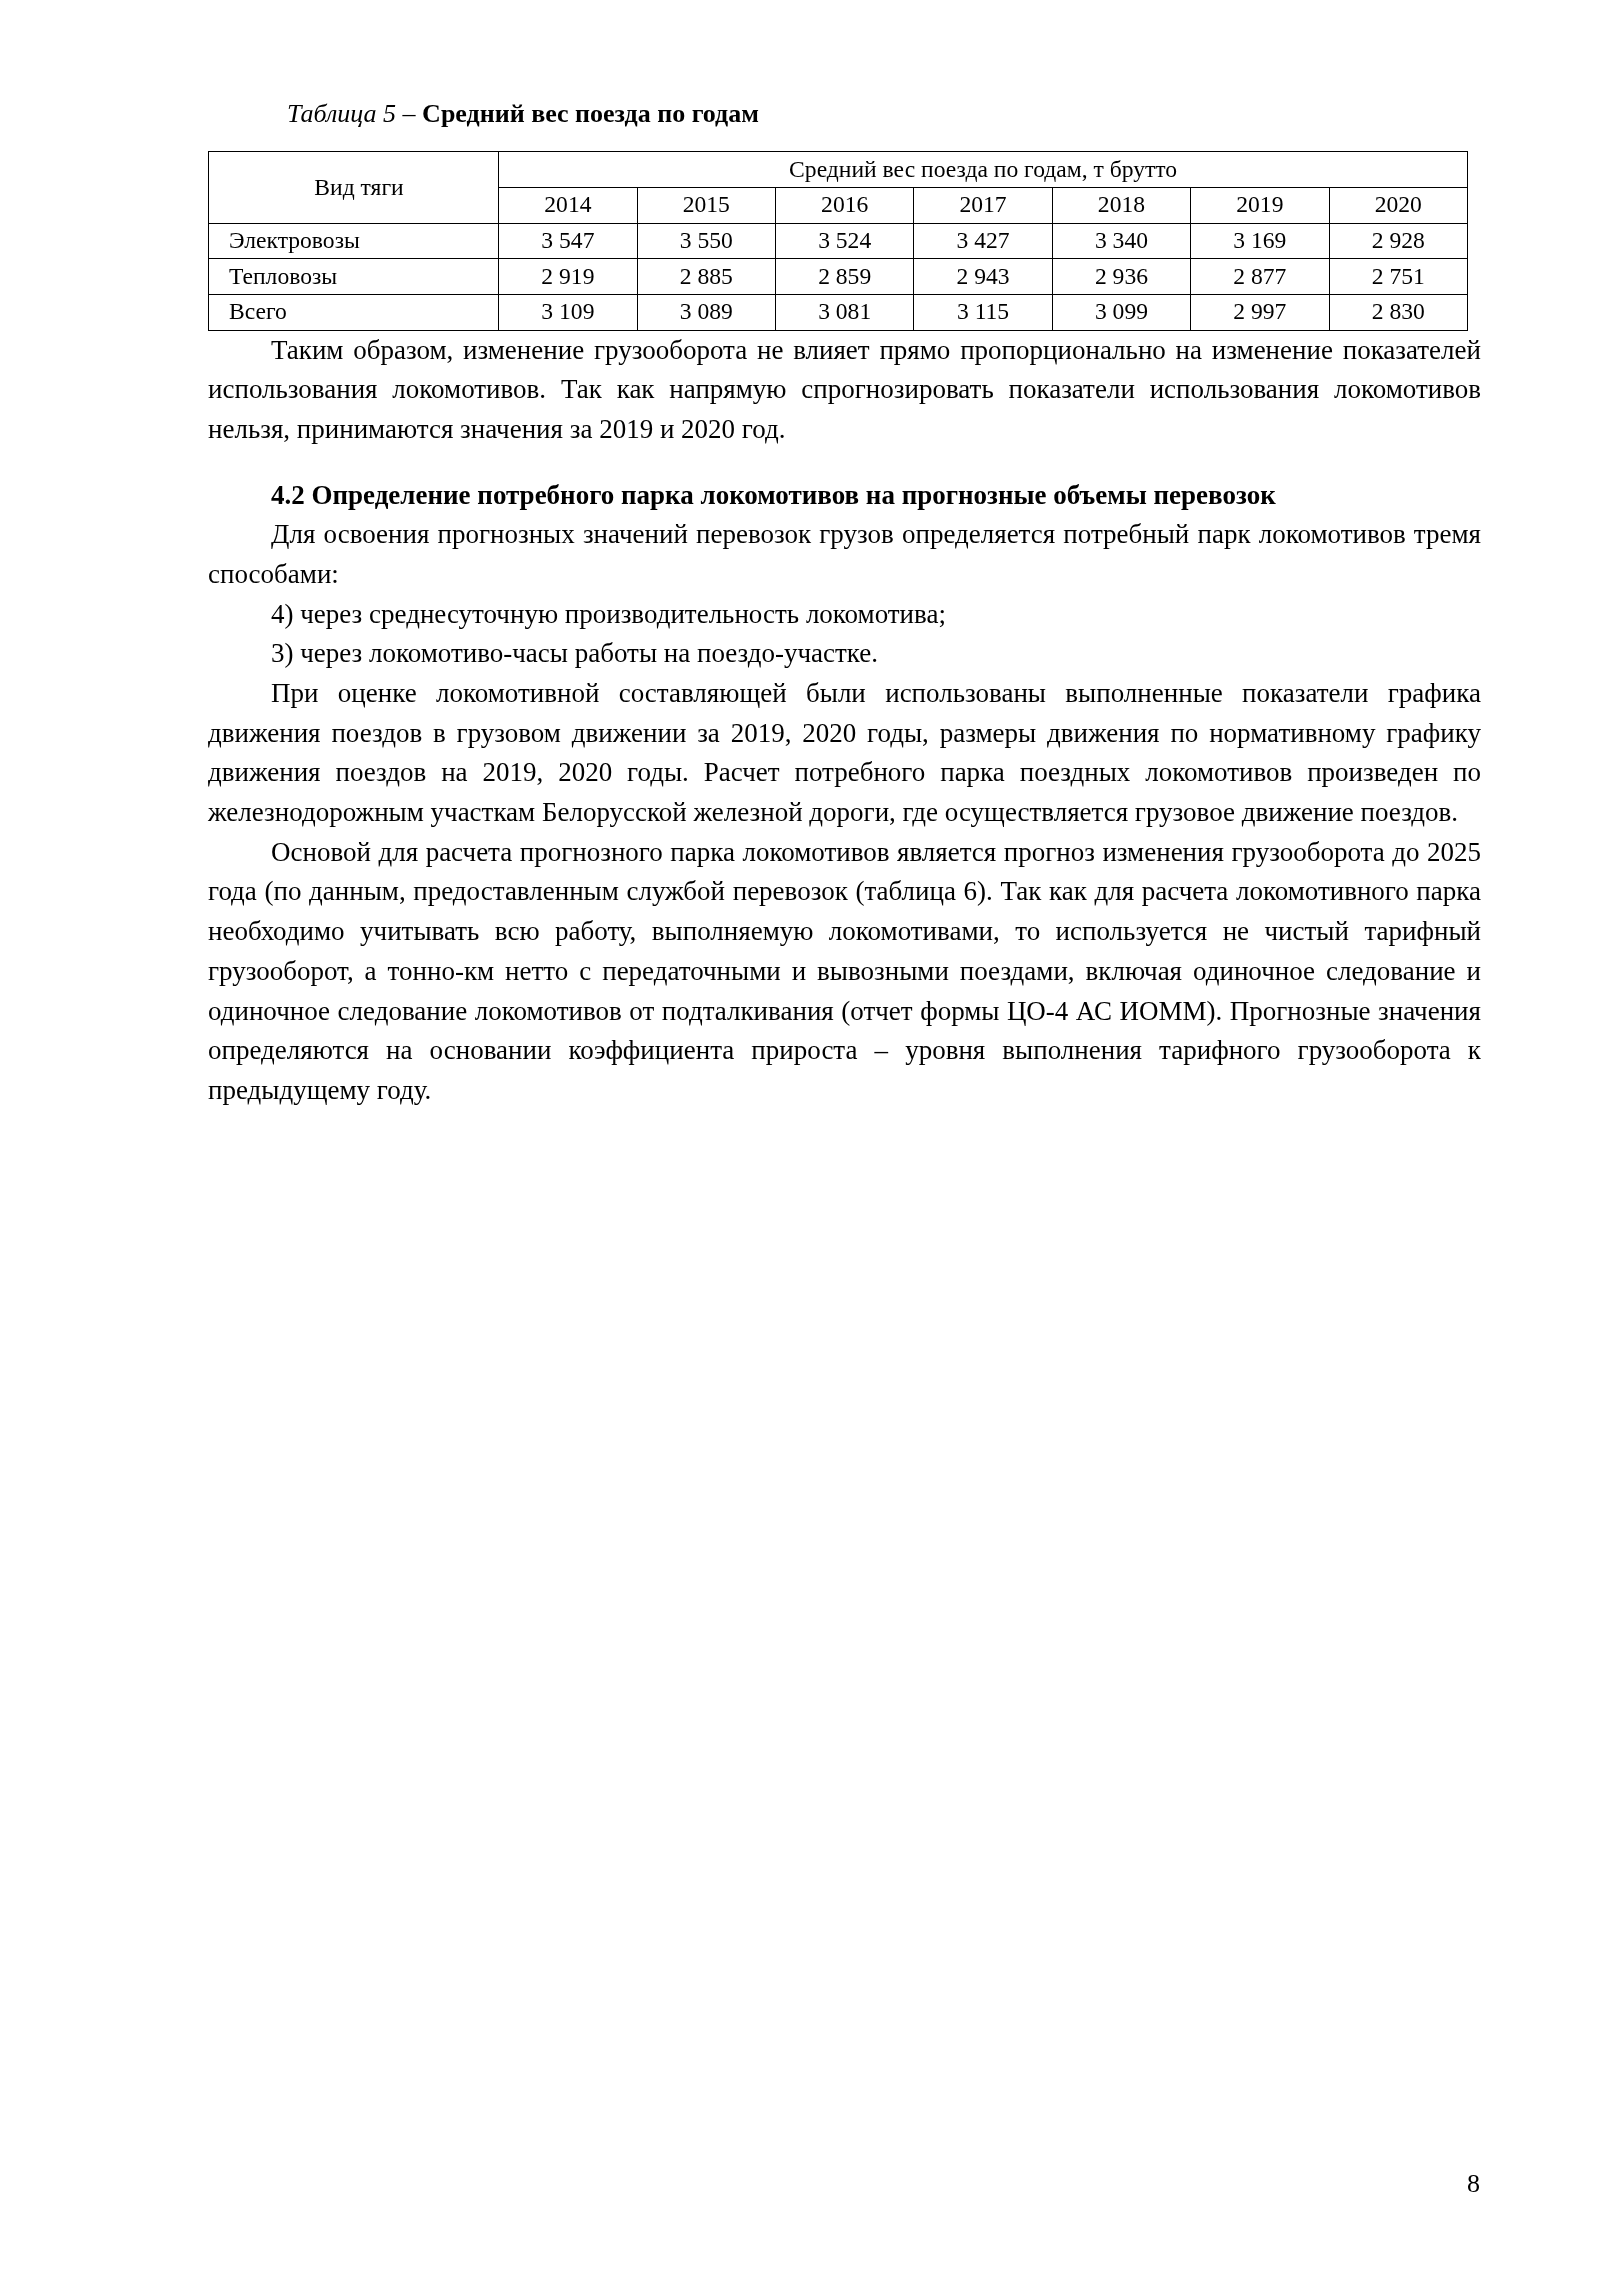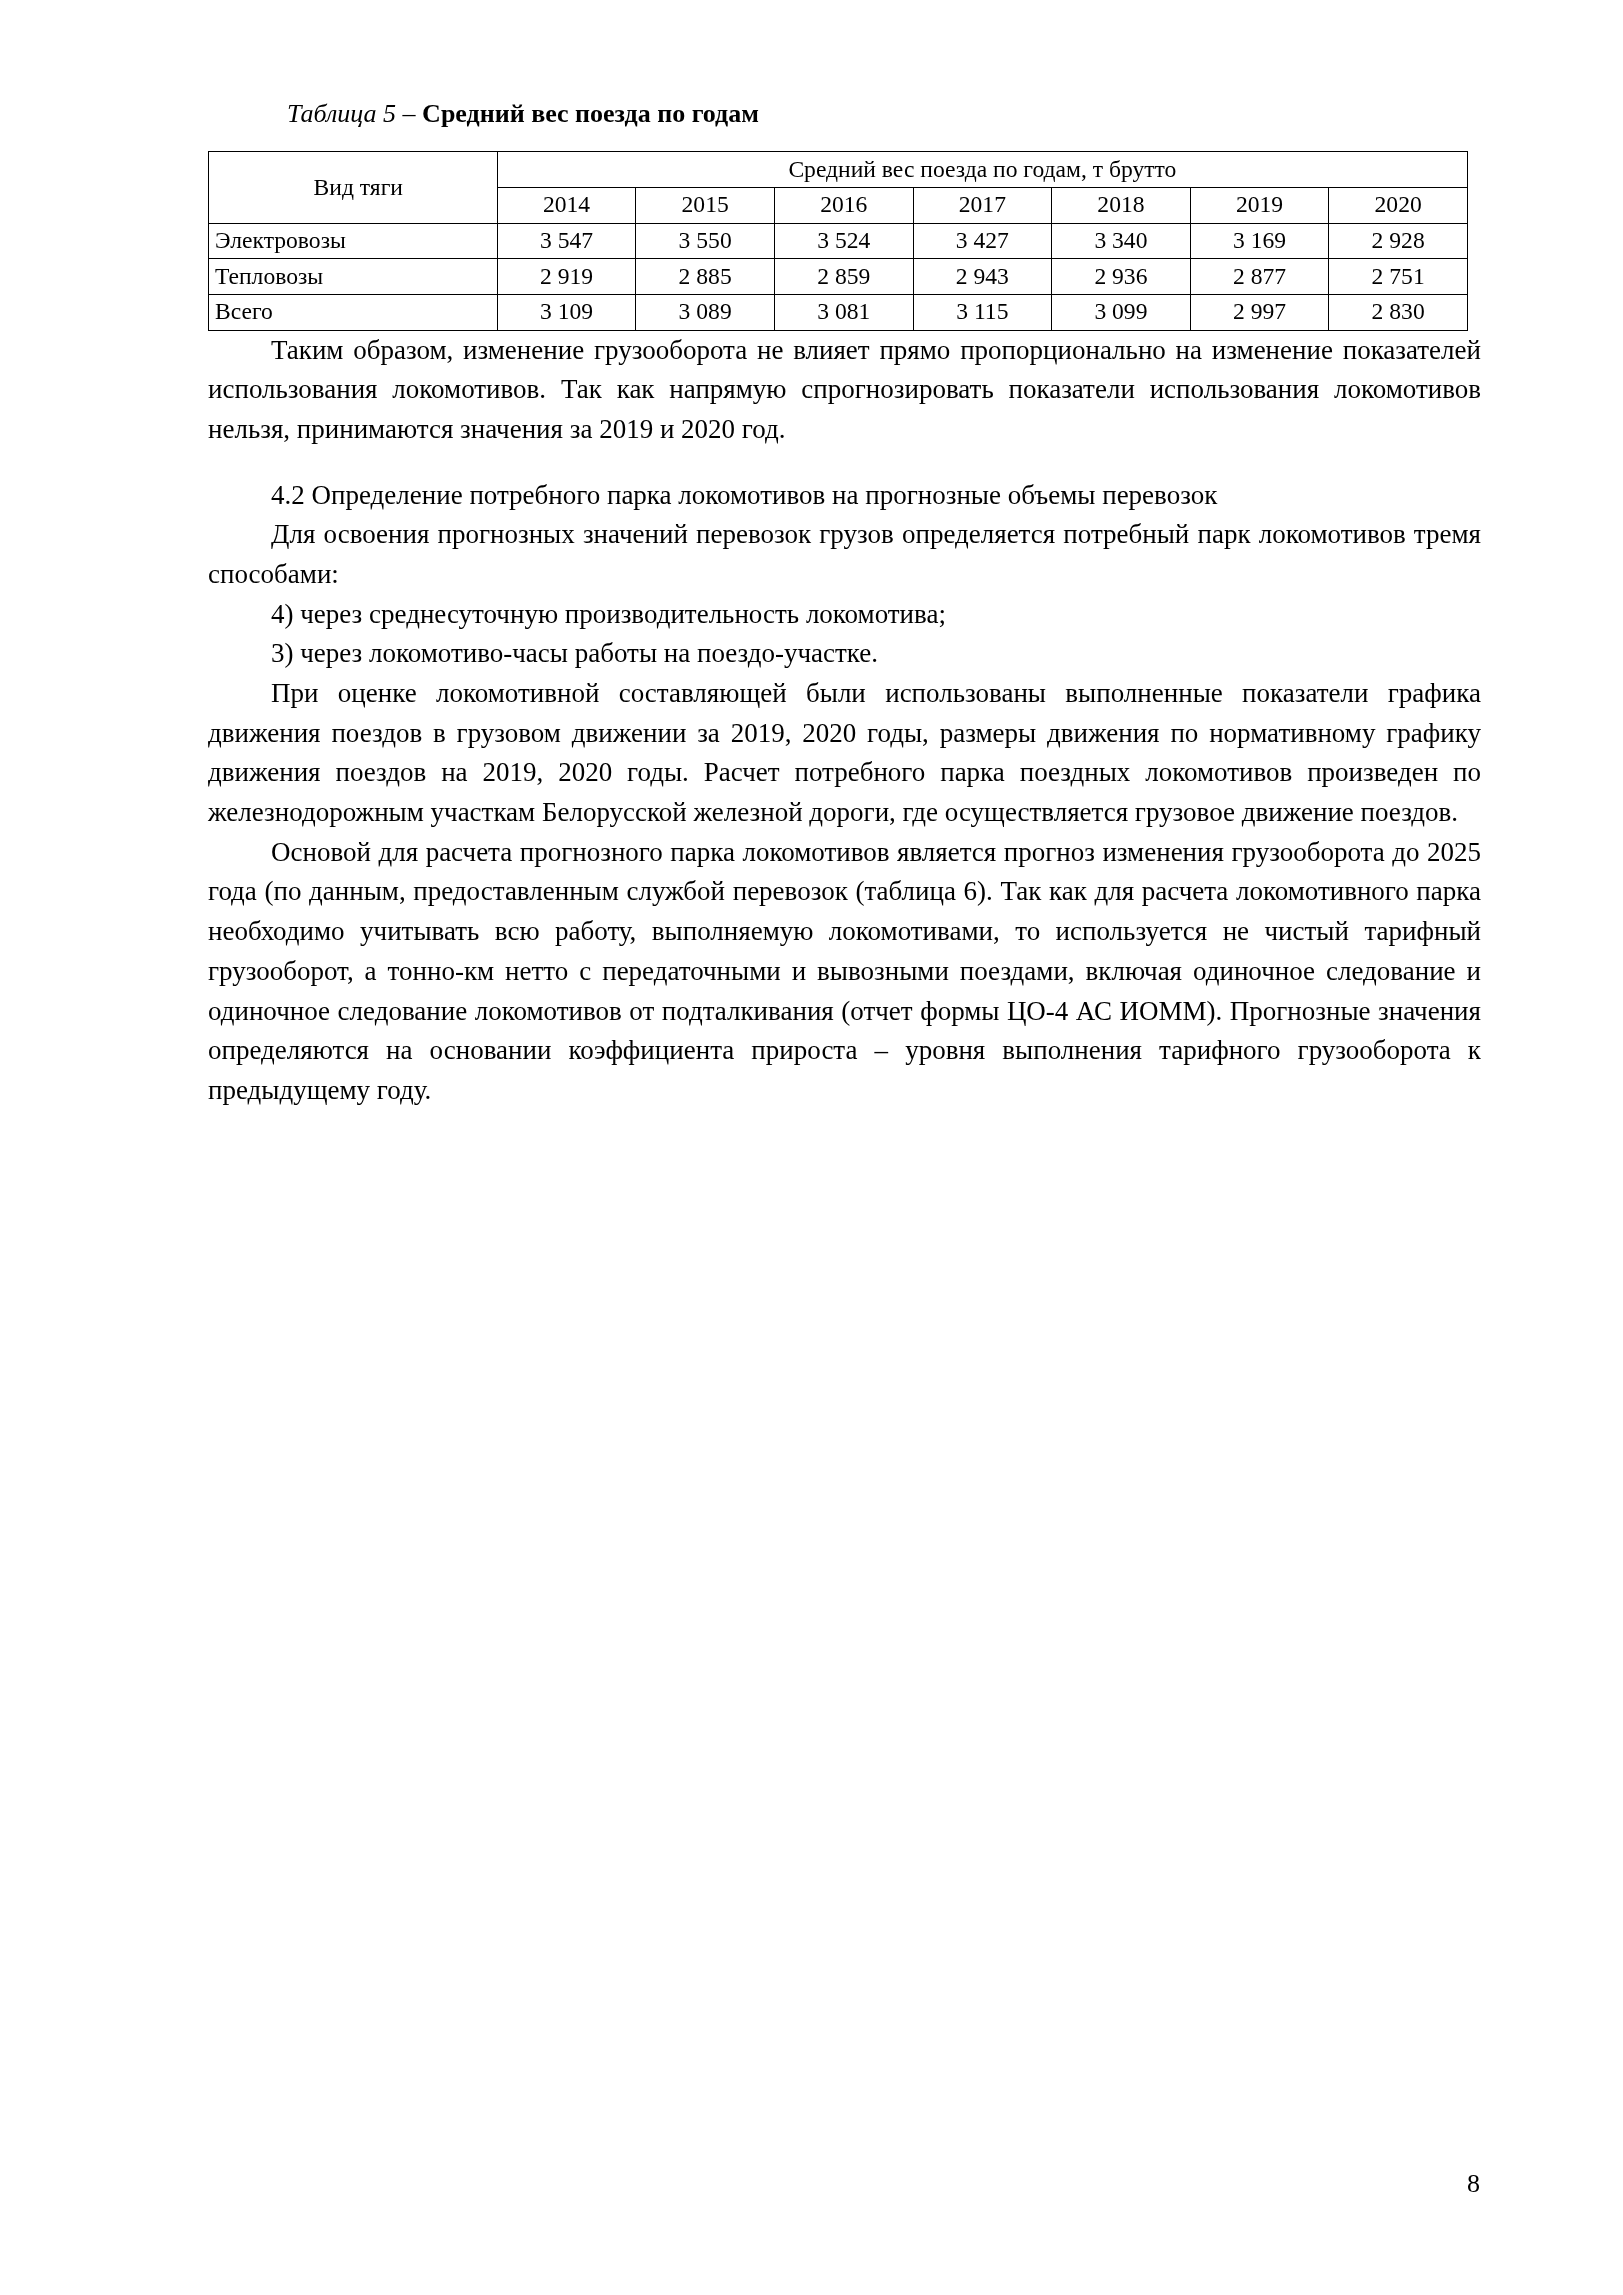--- a/index.html
+++ b/index.html
@@ -69,21 +69,21 @@
     width: 288px;
     padding-left: 16px;
   }
   table.data th.year {
     text-align: center;
     width: 139px;
     margin-top: 12px;
   }
   table.data td.rowlabel {
     text-align: left;
-    padding-left: 6px;
+    padding-left: 20px;
   }
   table.data td.num {
     text-align: center;
   }
 
   
   p.body {
     font-size: 27px;
     line-height: 1.47;
     text-align: justify;
@@ -93,21 +93,21 @@
   }
   p.body.first {
     margin-top: 37px;
   }
   p.listitem {
     text-indent: 63px;
     text-align: left;
   }
   h2.section {
     font-size: 27px;
-    font-weight: normal;
+    font-weight: bold;
     line-height: 1.47;
     margin: 26px 0 0 0;
     text-align: justify;
     text-indent: 63px;
   }
 
   
   .page-number {
     position: absolute;
     right: 143px;

